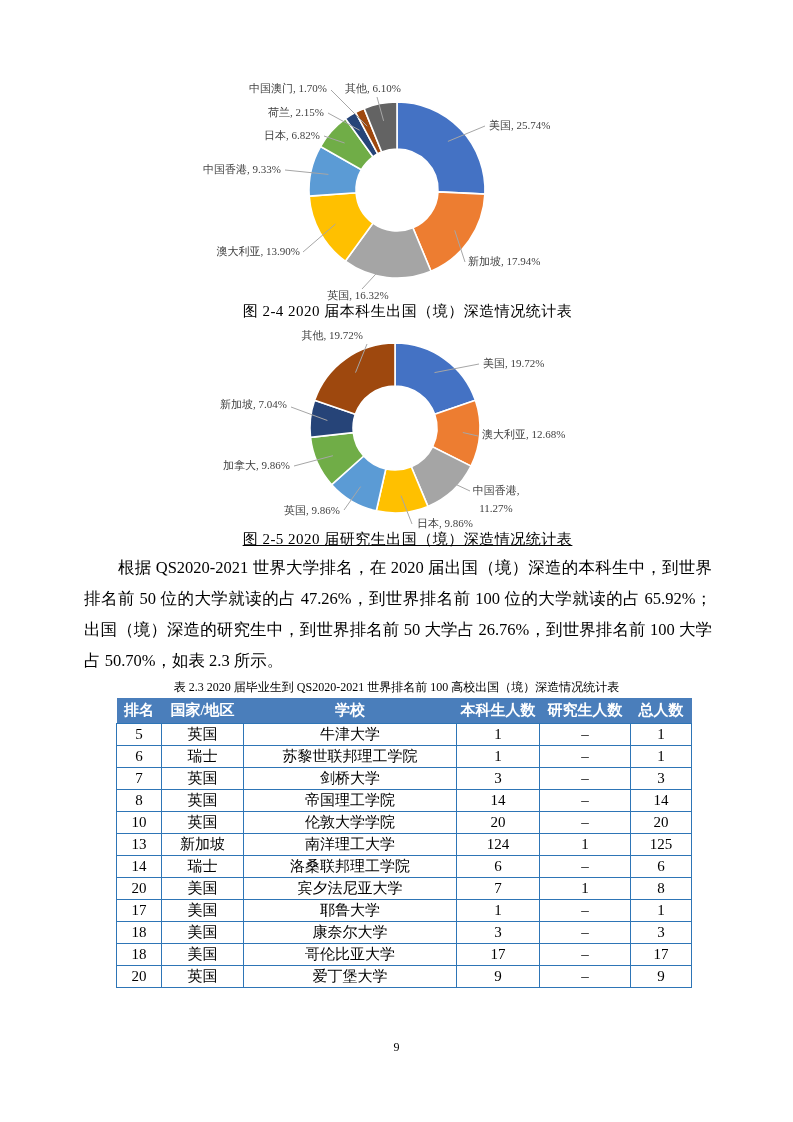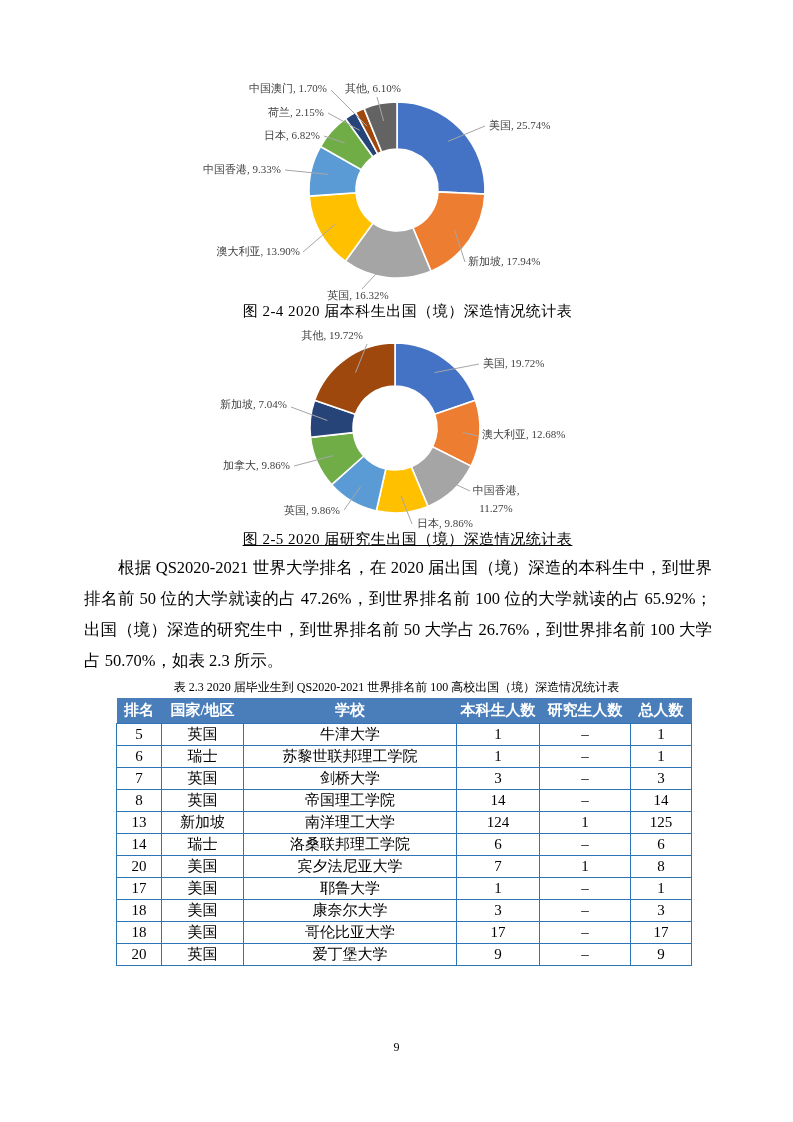--- a/index.html
+++ b/index.html
@@ -145,20 +145,28 @@
         </tr>
         <tr>
           <td>8</td>
           <td>英国</td>
           <td>帝国理工学院</td>
           <td>14</td>
           <td>–</td>
           <td>14</td>
         </tr>
         <tr>
+          <td>10</td>
+          <td>英国</td>
+          <td>伦敦大学学院</td>
+          <td>20</td>
+          <td>–</td>
+          <td>20</td>
+        </tr>
+        <tr>
           <td>13</td>
           <td>新加坡</td>
           <td>南洋理工大学</td>
           <td>124</td>
           <td>1</td>
           <td>125</td>
         </tr>
         <tr>
           <td>14</td>
           <td>瑞士</td>

